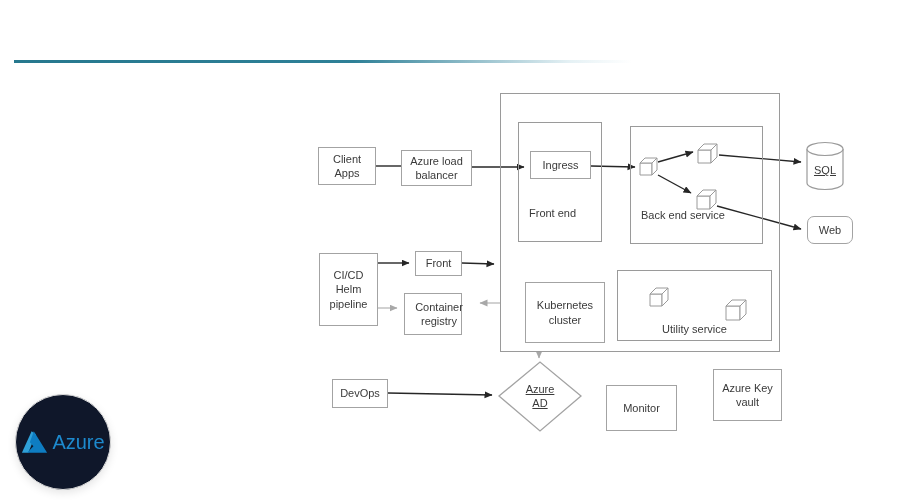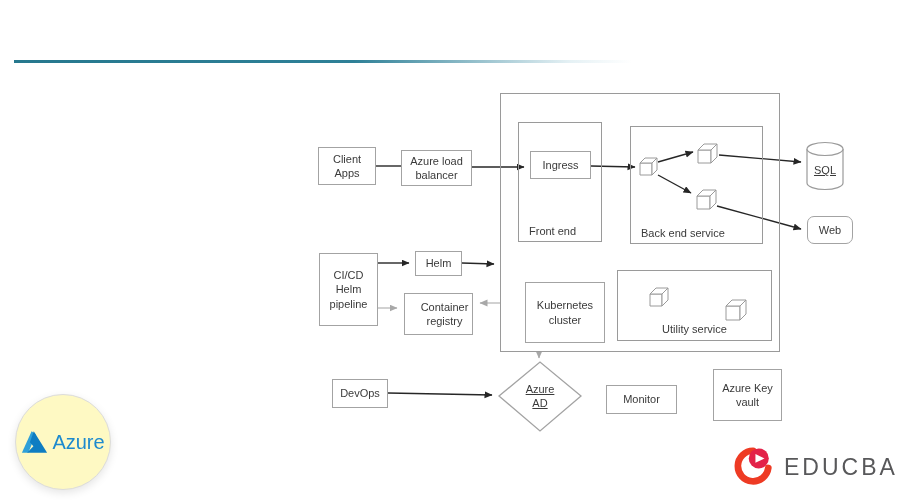--- a/index.html
+++ b/index.html
@@ -9,27 +9,27 @@
   #title{position:absolute;left:14px;top:12px;font-size:32px;font-weight:bold;
          letter-spacing:-0.5px;color:#156a84;white-space:nowrap;}
   #title-underline{position:absolute;left:14px;top:60px;width:618px;height:3px;
          background:linear-gradient(to right,#26788e 0%,#2e8097 55%,rgba(198,224,232,0.45) 90%,rgba(255,255,255,0) 100%);}
   
   #svg-layer{position:absolute;left:0;top:0;width:900px;height:500px;}
   .box{position:absolute;box-sizing:border-box;border:1px solid #a3a3a3;background:#fff;
        display:flex;align-items:center;justify-content:center;text-align:center;
        font-size:11px;line-height:1.3;color:#3a3a3a;padding:2px 4px;}
   .container-box{position:absolute;box-sizing:border-box;border:1px solid #9a9a9a;background:transparent;}
-  .corner-label{position:absolute;left:10px;bottom:4px;font-size:11px;color:#3a3a3a;white-space:nowrap;}
+  .corner-label{position:absolute;left:10px;bottom:22px;font-size:11px;color:#3a3a3a;white-space:nowrap;}
   .center-label{position:absolute;left:0;right:0;bottom:5px;text-align:center;font-size:11px;color:#3a3a3a;}
   .free-label{position:absolute;font-size:11px;color:#3a3a3a;text-align:center;line-height:1.3;text-decoration:underline;}
   .rounded{border-radius:7px;}
   
   #azure-badge{position:absolute;left:15px;top:394px;width:94px;height:94px;border-radius:50%;
-       background:#fef9c3;border:1px solid #dcdcdc;box-shadow:0 3px 8px rgba(0,0,0,0.10);
+       background:#0f172a;border:1px solid #dcdcdc;box-shadow:0 3px 8px rgba(0,0,0,0.10);
        display:flex;align-items:center;justify-content:center;gap:4px;}
   #azure-badge span{color:#1d8ace;font-size:20px;}
   #educba-logo{position:absolute;left:733px;top:445px;display:flex;align-items:center;gap:9px;}
   #educba-logo span{color:#58585a;font-size:23px;letter-spacing:3px;font-weight:400;}
 </style>
 </head>
 <body>
 
 <div id="page">
 
@@ -117,54 +117,46 @@
   <div class="box" style="left:401px;top:150px;width:71px;height:36px;">
     <span>Azure load balancer</span>
   </div>
   <div class="box" style="left:530px;top:151px;width:61px;height:28px;">
     <span>Ingress</span>
   </div>
   <div class="box" style="left:319px;top:253px;width:59px;height:73px;">
     <span>CI/CD Helm pipeline</span>
   </div>
   <div class="box" style="left:415px;top:251px;width:47px;height:25px;">
-    <span>Helm</span>
+    <span>Front</span>
   </div>
-  <div class="box" style="left:404px;top:293px;width:69px;height:42px;padding-left:16px;">
+  <div class="box" style="left:404px;top:293px;width:58px;height:42px;padding-left:16px;">
     <span>Container registry</span>
   </div>
   <div class="box" style="left:525px;top:282px;width:80px;height:61px;">
     <span>Kubernetes cluster</span>
   </div>
   <div class="box" style="left:332px;top:379px;width:56px;height:29px;">
     <span>DevOps</span>
   </div>
-  <div class="box" style="left:606px;top:385px;width:71px;height:29px;">
+  <div class="box" style="left:606px;top:385px;width:71px;height:46px;">
     <span>Monitor</span>
   </div>
   <div class="box" style="left:713px;top:369px;width:69px;height:52px;">
     <span>Azure Key vault</span>
   </div>
   <div class="box rounded" style="left:807px;top:216px;width:46px;height:28px;">
     <span>Web</span>
   </div>
 
   <div class="free-label" style="left:807px;top:163px;width:36px;">SQL</div>
   <div class="free-label" style="left:518px;top:382px;width:44px;">Azure AD</div>
 
   <div id="azure-badge">
     <svg width="27" height="24" viewBox="0 0 30 26">
       <polygon points="11.8,1 1,25 8.2,25 16.4,4.4" fill="#2fa0d8"></polygon>
       <polygon points="14.2,1 29,25 6.8,25 13.8,17.6 9.9,13.4" fill="#0e7dc2"></polygon>
     </svg>
     <span>Azure</span>
   </div>
 
-  <div id="educba-logo">
-    <svg width="42" height="44" viewBox="0 0 44 46">
-      <path d="M21,6 A16,16 0 1 0 37,24" stroke="#ee3b24" stroke-width="7" fill="none" stroke-linecap="round"></path>
-      <circle cx="27" cy="14" r="10.5" fill="#e32249"></circle>
-      <polygon points="23.5,9.5 33,14 23.5,18.5" fill="#ffffff"></polygon>
-    </svg>
-    <span>EDUCBA</span>
-  </div>
 
 </div>
 
 </body></html>

